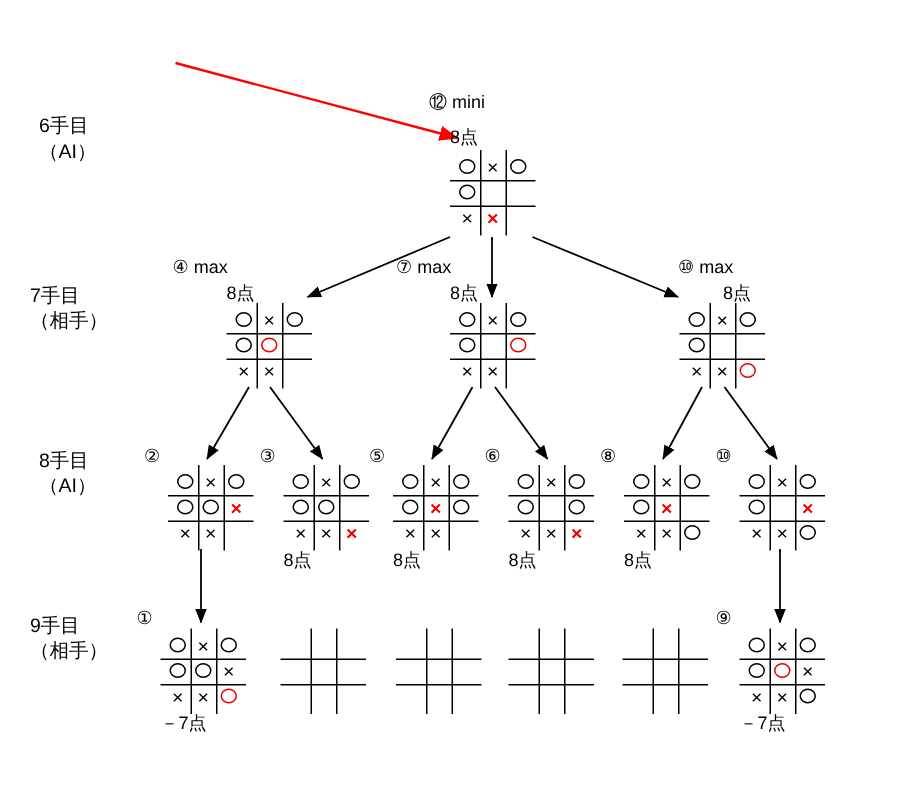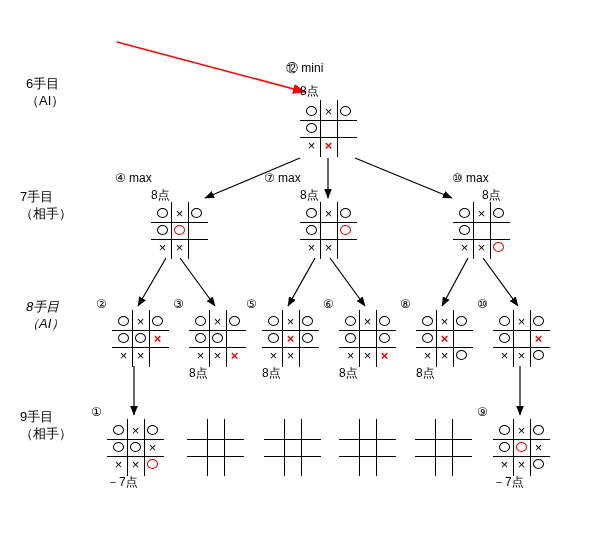--- a/index.html
+++ b/index.html
@@ -110,21 +110,21 @@
 
   <div id="row-labels">
       <div class="row-label" style="left: 26px; top: 75px;">
         <div>6手目</div>
         <div>（AI）</div>
       </div>
       <div class="row-label" style="left: 20px; top: 188px;">
         <div>7手目</div>
         <div>（相手）</div>
       </div>
-      <div class="row-label" style="left: 26px; top: 298px; font-style: italic;">
+      <div class="row-label" style="left: 26px; top: 298px;">
         <div>8手目</div>
         <div>（AI）</div>
       </div>
       <div class="row-label" style="left: 20px; top: 408px;">
         <div>9手目</div>
         <div>（相手）</div>
       </div>
     </div>
 
   <div id="node-layer">

